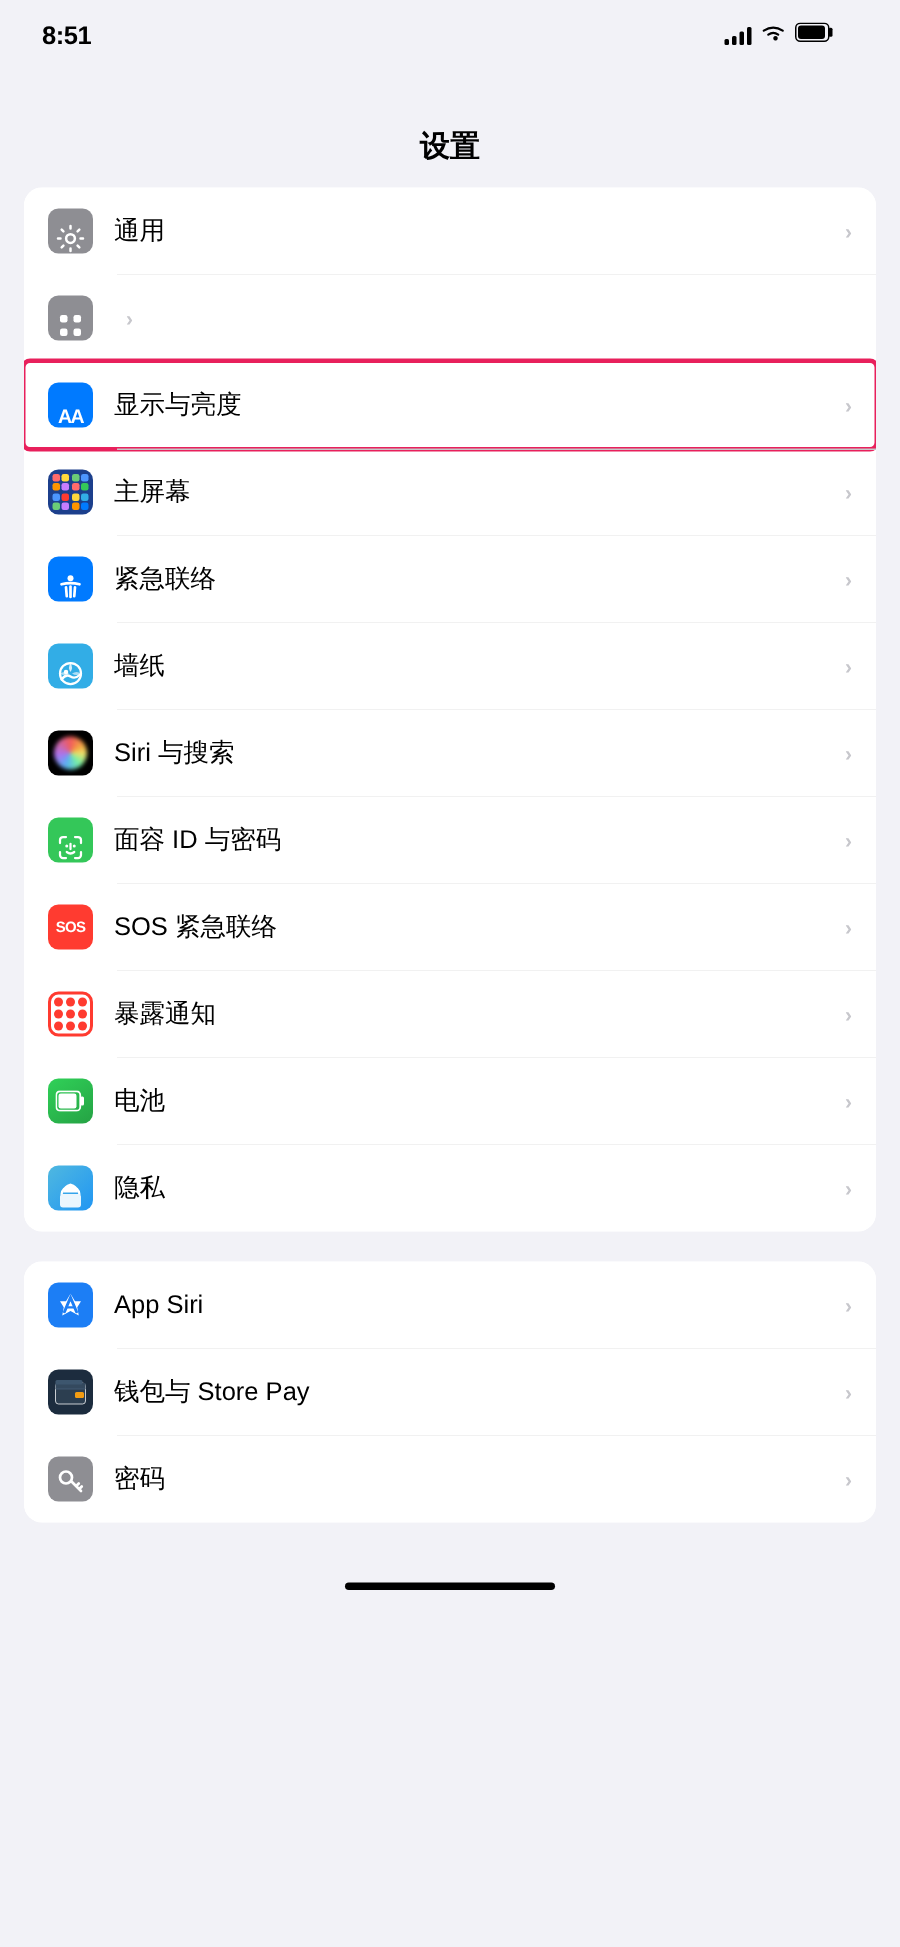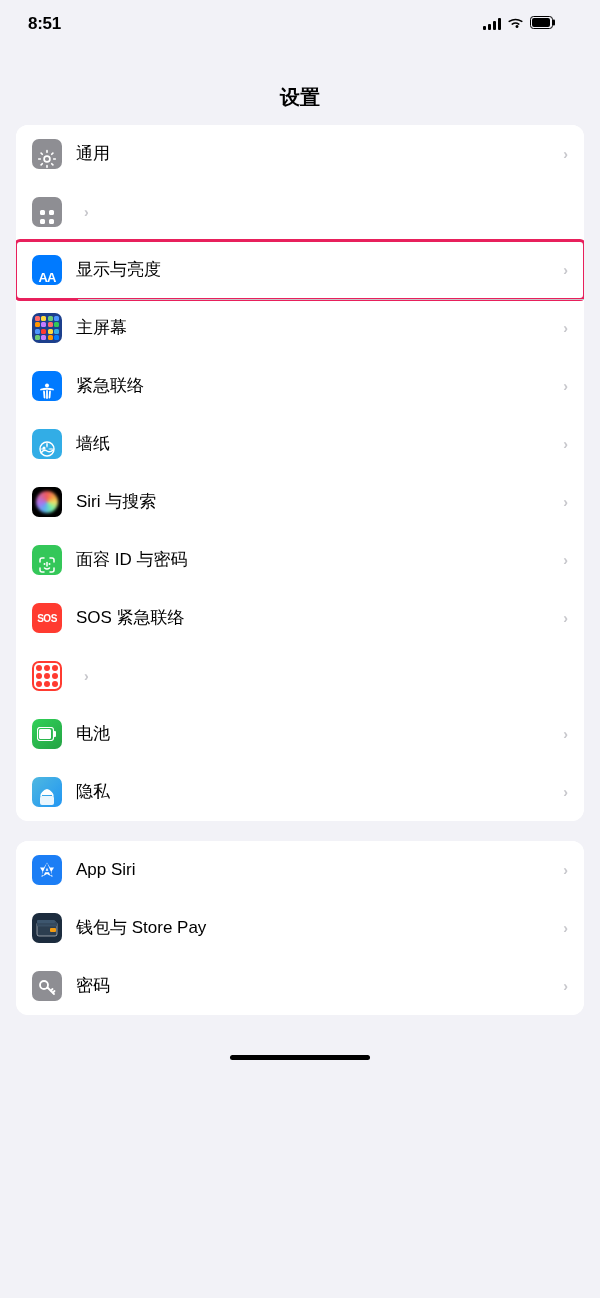--- a/index.html
+++ b/index.html
@@ -323,20 +323,21 @@
           <div style="width:6px;height:6px;border-radius:50%;background:#ff3b30;"></div>
           <div style="width:6px;height:6px;border-radius:50%;background:#ff3b30;"></div>
           <div style="width:6px;height:6px;border-radius:50%;background:#ff3b30;"></div>
           <div style="width:6px;height:6px;border-radius:50%;background:#ff3b30;"></div>
           <div style="width:6px;height:6px;border-radius:50%;background:#ff3b30;"></div>
           <div style="width:6px;height:6px;border-radius:50%;background:#ff3b30;"></div>
           <div style="width:6px;height:6px;border-radius:50%;background:#ff3b30;"></div>
           <div style="width:6px;height:6px;border-radius:50%;background:#ff3b30;"></div>
         </div>
       </div>
+      <span class="item-label">暴露通知</span>
       <span class="chevron">›</span>
     </div>
 
     <div class="settings-item">
       <div class="item-icon" style="background:linear-gradient(145deg,#30d158,#25a244); border-radius:7px; display:flex; align-items:center; justify-content:center;">
         <svg width="20" height="14" viewBox="0 0 20 14" fill="none">
           <rect x="0.5" y="0.5" width="16" height="13" rx="2.5" stroke="#fff" stroke-width="1.2" fill="none"></rect>
           <rect x="16.5" y="4" width="2.5" height="6" rx="1" fill="#fff"></rect>
           <rect x="2" y="2" width="12" height="10" rx="1.5" fill="#fff"></rect>
         </svg>

